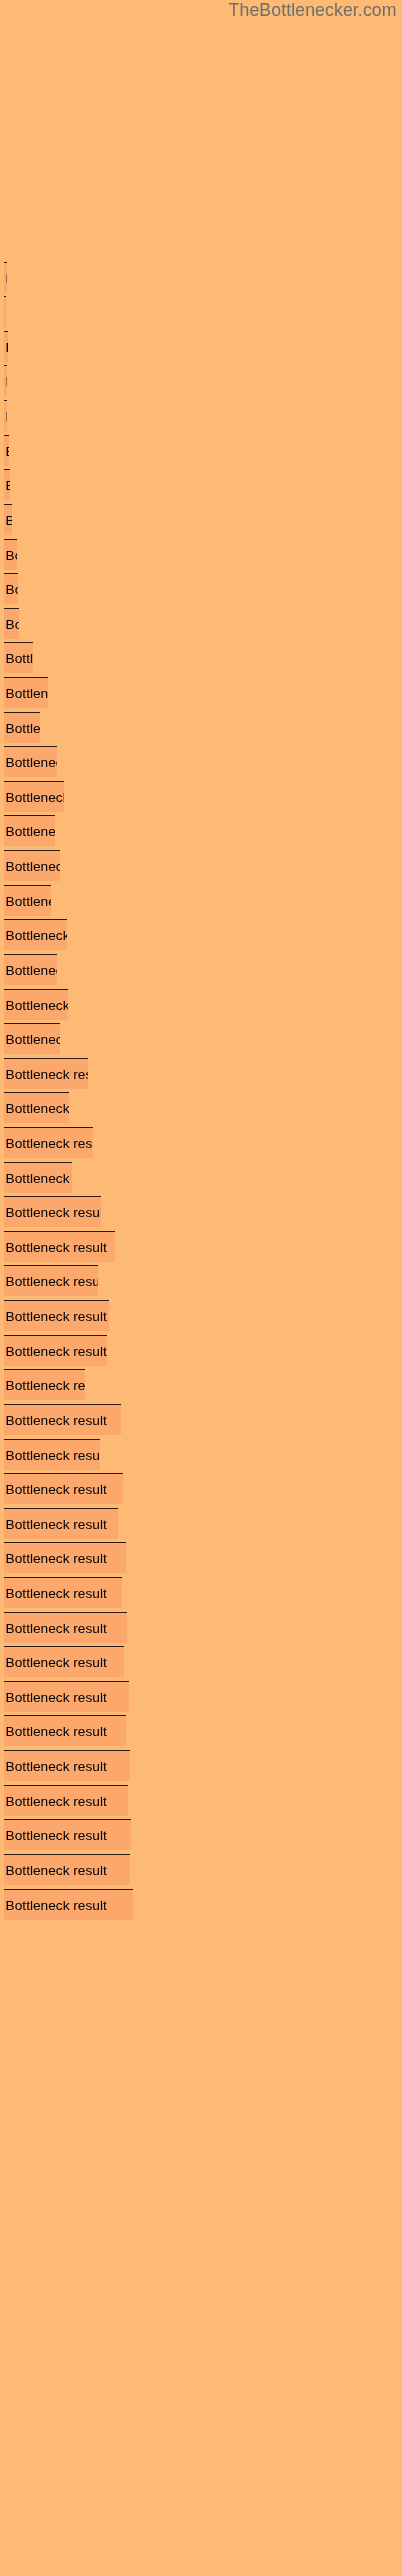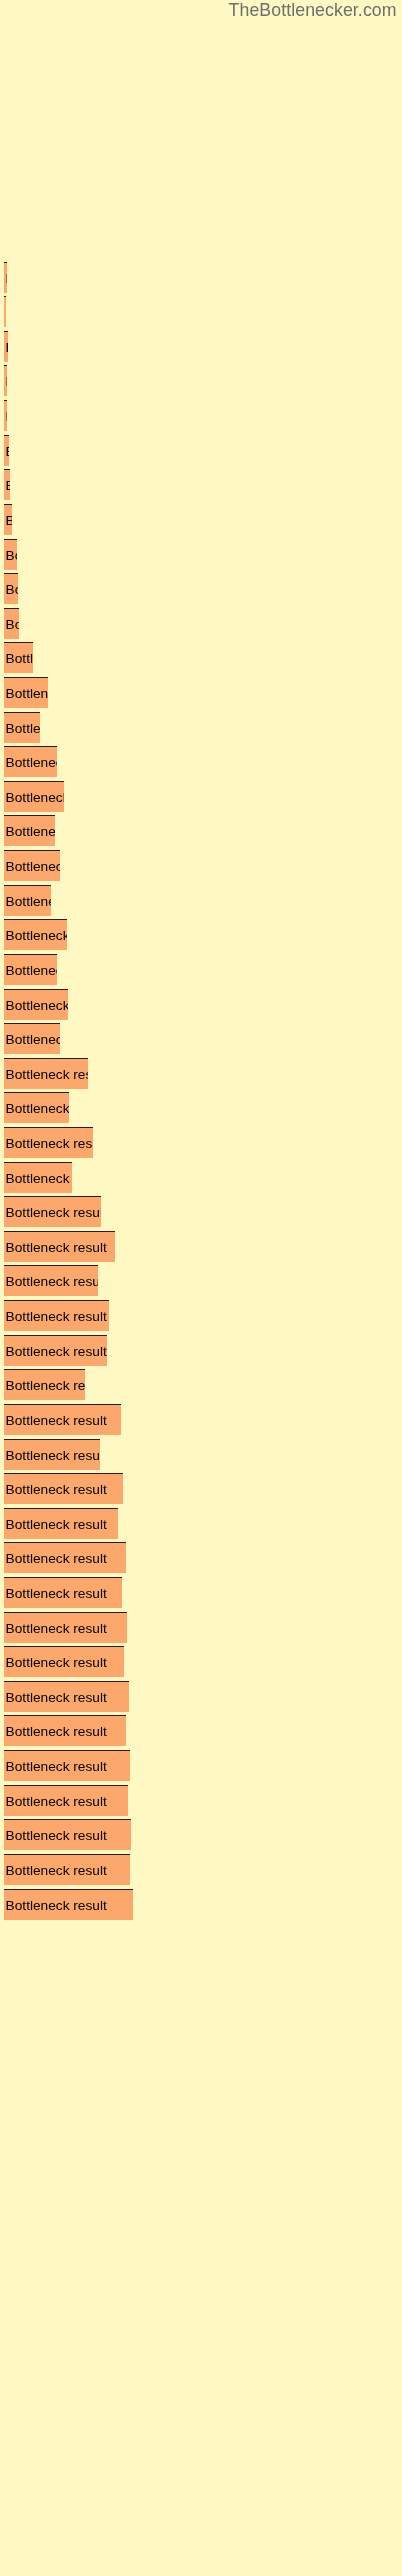--- a/index.html
+++ b/index.html
@@ -9,21 +9,21 @@
     background: #000000;
   }
   body {
     font-family: "Liberation Sans", sans-serif;
     -webkit-font-smoothing: antialiased;
   }
   #page {
     position: relative;
     width: 403px;
     height: 2576px;
-    background: #fef9c3;
+    background: #fdba74;
     overflow: hidden;
   }
   
   #site-header {
     position: absolute;
     top: 0px;
     left: 0px;
     width: 403px;
     height: 27px;
     box-sizing: border-box;

